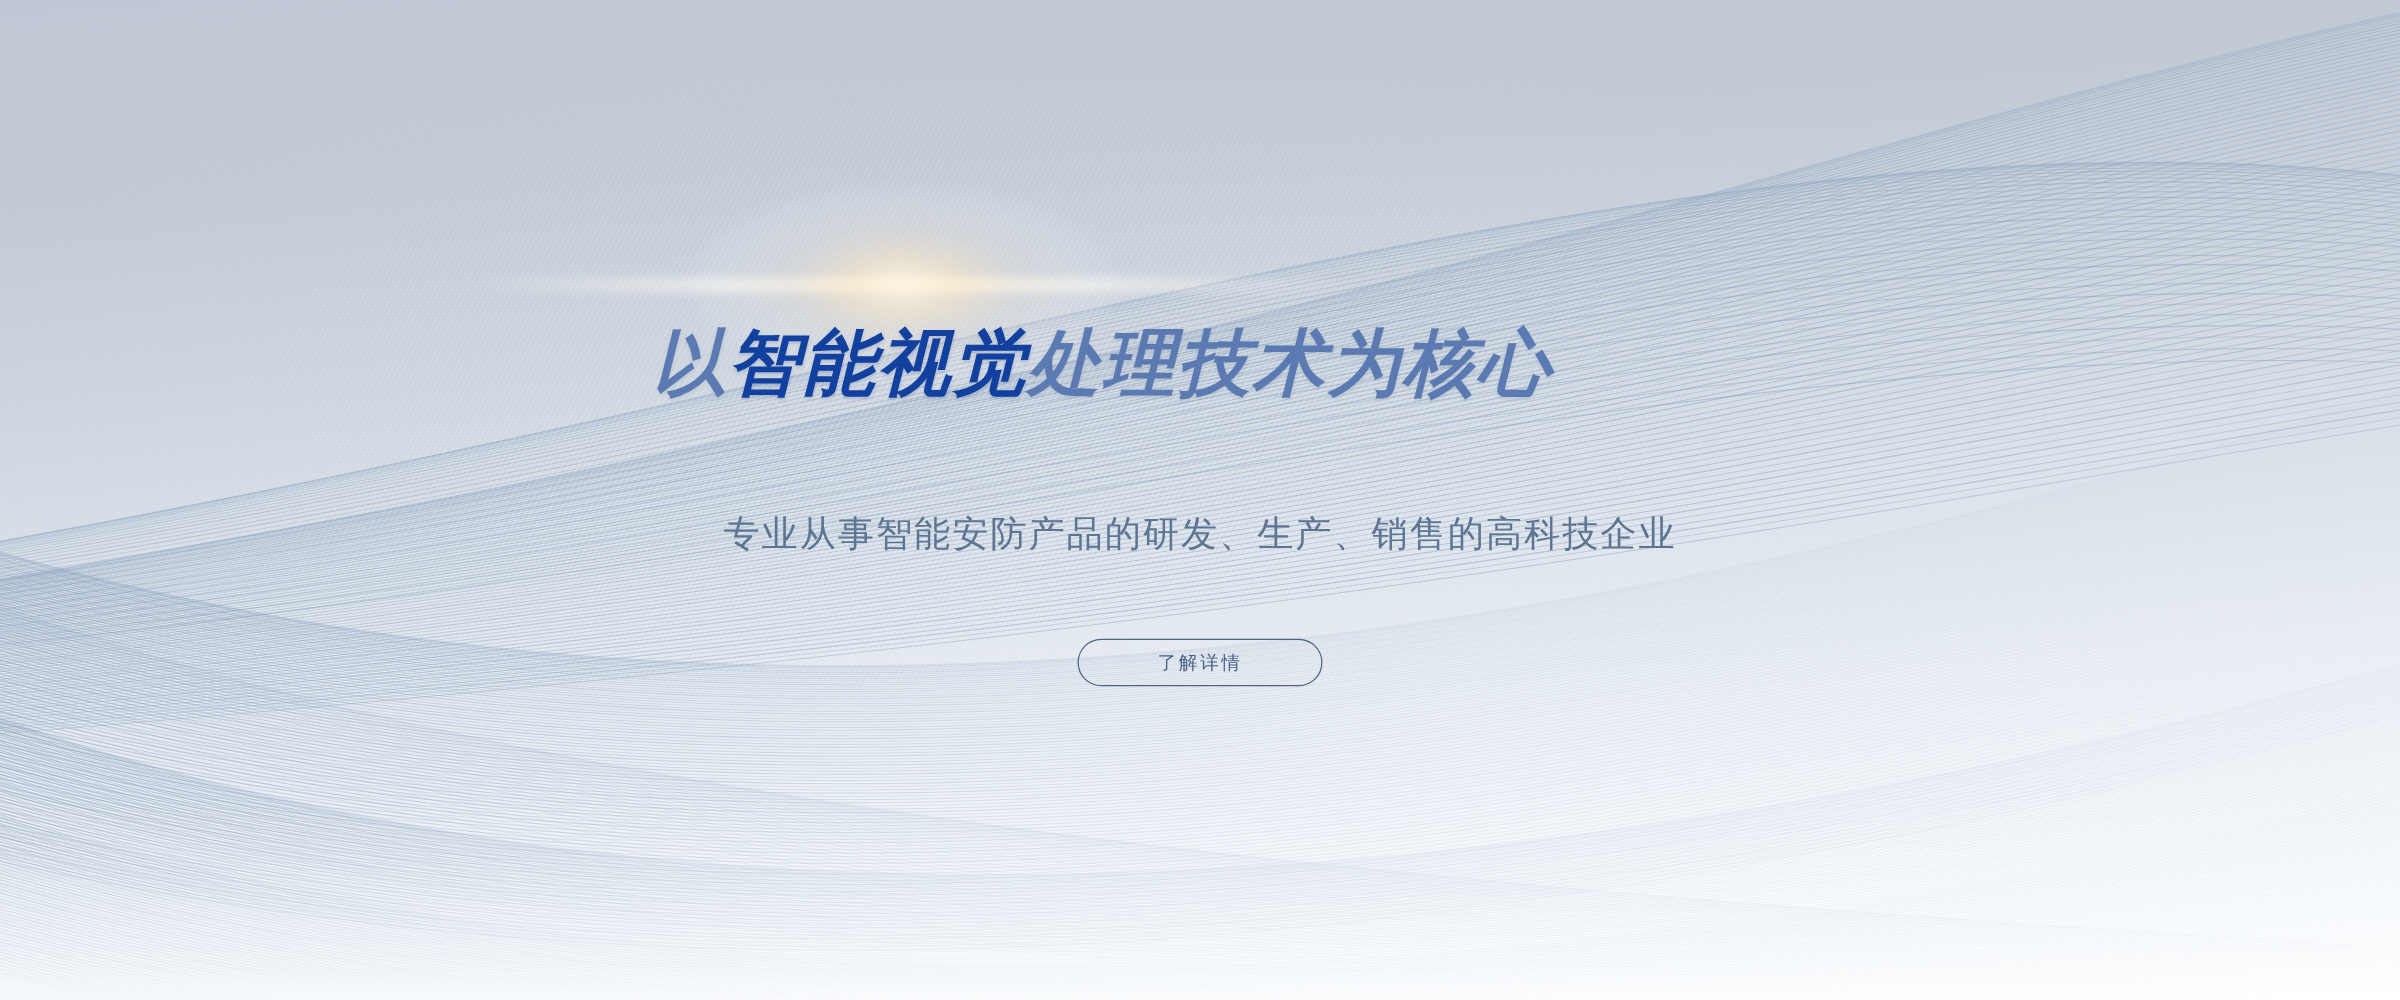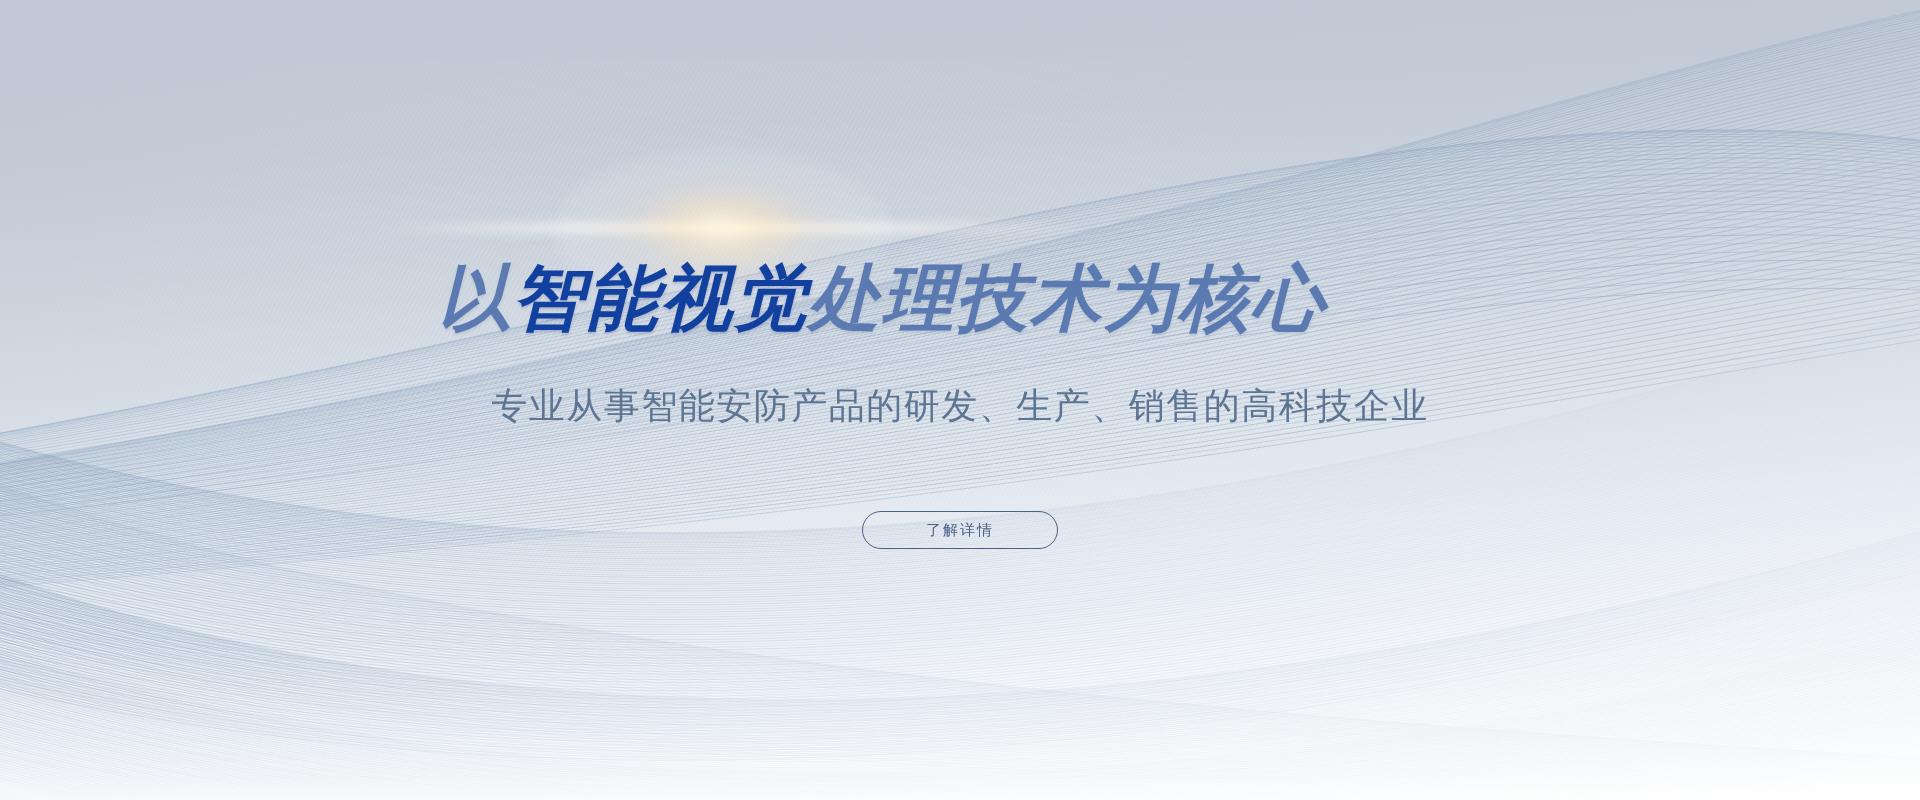--- a/index.html
+++ b/index.html
@@ -93,43 +93,43 @@
     left:0; top:0;
     width:1920px; height:800px;
     z-index:6;
   }
 
   .headline {
     position:absolute;
     left:0; top:262px;
     width:1764px;
     text-align:center;
-    font-size:72px;
+    font-size:58px;
     line-height:1;
     font-weight:900;
     letter-spacing:2px;
     font-style:italic;
     white-space:nowrap;
     -webkit-font-smoothing:antialiased;
   }
   .headline .seg-muted {
     color:#5b7ab2;
     text-shadow:0 2px 3px rgba(110,130,160,0.22);
   }
   .headline .seg-accent {
     color:#11409f;
     text-shadow:0 2px 3px rgba(30,60,140,0.22);
   }
 
   .subtitle {
     position:absolute;
-    left:0; top:381px;
+    left:0; top:408px;
     width:1920px;
     text-align:center;
-    font-size:36px;
+    font-size:29px;
     line-height:1.4;
     letter-spacing:1.5px;
     color:#5d7592;
     white-space:nowrap;
   }
 
   .cta-wrap {
     position:absolute;
     left:0; top:511px;
     width:1920px;

